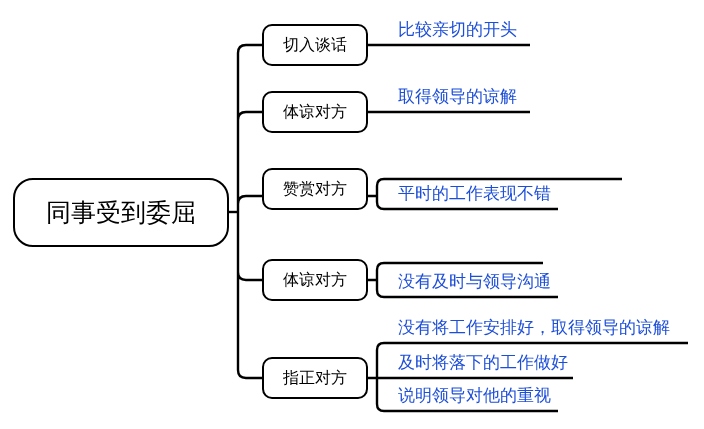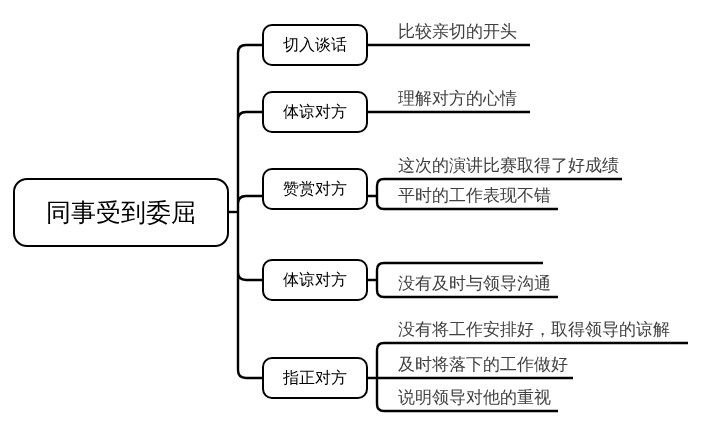--- a/index.html
+++ b/index.html
@@ -24,36 +24,37 @@
     background: #ffffff;
     display: flex;
     align-items: center;
     justify-content: center;
     color: #000000;
     white-space: nowrap;
   }
   .root-box {
     left: 13px; top: 178px;
     width: 216px; height: 69px;
-    border-radius: 14px;
+    border-radius: 20px;
     font-size: 25px;
   }
   .branch-box {
     left: 262px;
     width: 106px; height: 42px;
     border-radius: 10px;
     font-size: 16px;
   }
   .leaf-text {
     position: absolute;
     left: 398px;
     font-size: 17px;
     line-height: 20px;
-    color: #404040;
+    color: #1d4ed8;
     white-space: nowrap;
+    font-family: Liberation Mono, monospace;
   }
 </style>
 </head>
 <body>
 
 <div class="canvas">
 
   <svg class="connector-layer" width="704" height="429" viewBox="0 0 704 429" fill="none" stroke="#000000" stroke-width="2.4">
 
     <path d="M229 212 H238"></path>
@@ -80,21 +81,20 @@
 
   <div class="node root-box">同事受到委屈</div>
 
   <div class="node branch-box" style="top:24px">切入谈话</div>
   <div class="node branch-box" style="top:91px">体谅对方</div>
   <div class="node branch-box" style="top:168px">赞赏对方</div>
   <div class="node branch-box" style="top:259px">体谅对方</div>
   <div class="node branch-box" style="top:357px">指正对方</div>
 
   <div class="leaf-text" style="top:21px">比较亲切的开头</div>
-  <div class="leaf-text" style="top:88px">理解对方的心情</div>
-  <div class="leaf-text" style="top:155px">这次的演讲比赛取得了好成绩</div>
+  <div class="leaf-text" style="top:88px">取得领导的谅解</div>
   <div class="leaf-text" style="top:185px">平时的工作表现不错</div>
   <div class="leaf-text" style="top:273px">没有及时与领导沟通</div>
   <div class="leaf-text" style="top:319px">没有将工作安排好，取得领导的谅解</div>
   <div class="leaf-text" style="top:387px">说明领导对他的重视</div>
   <div class="leaf-text" style="top:354px">及时将落下的工作做好</div>
 
 </div>
 
 </body></html>

